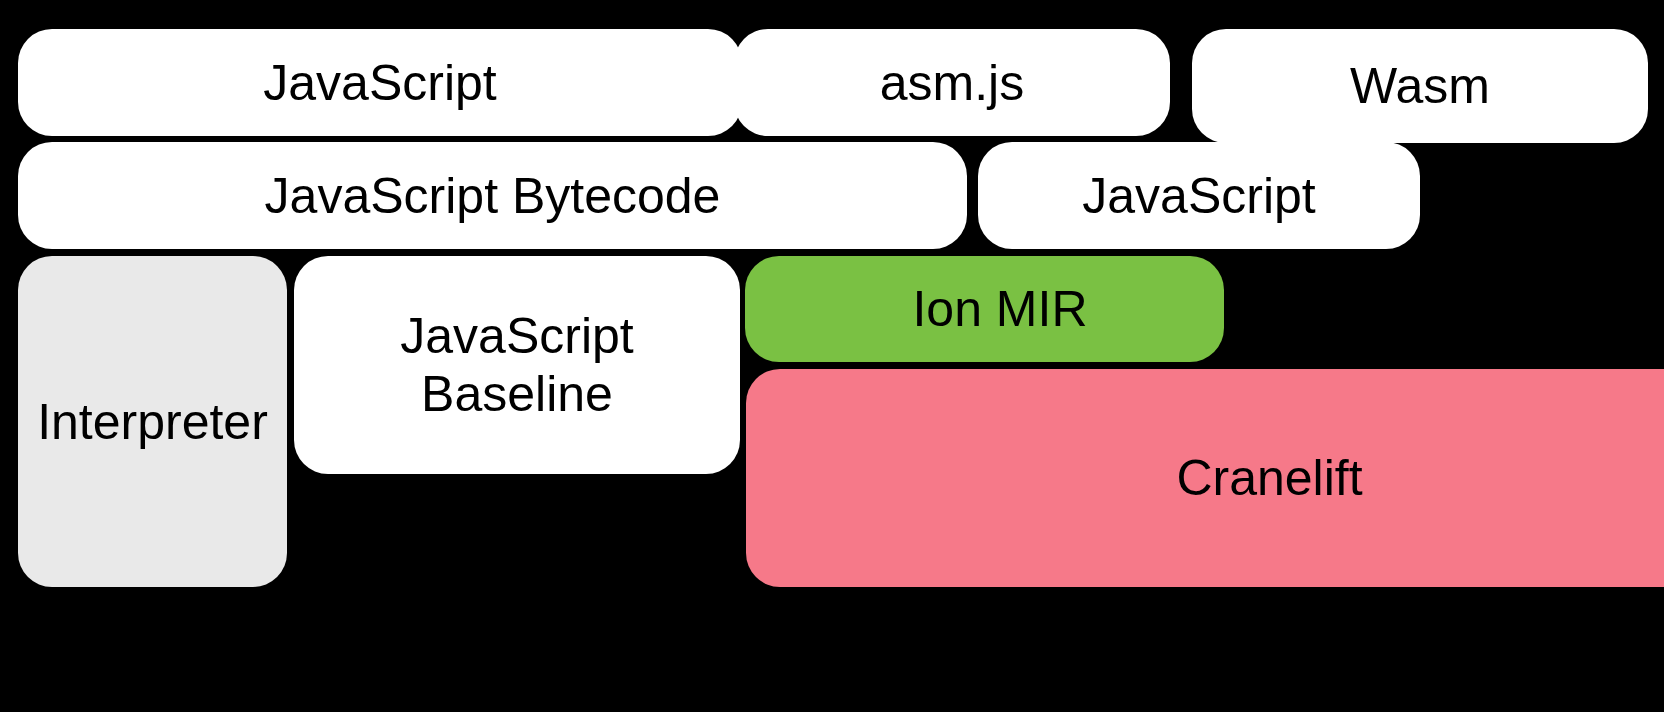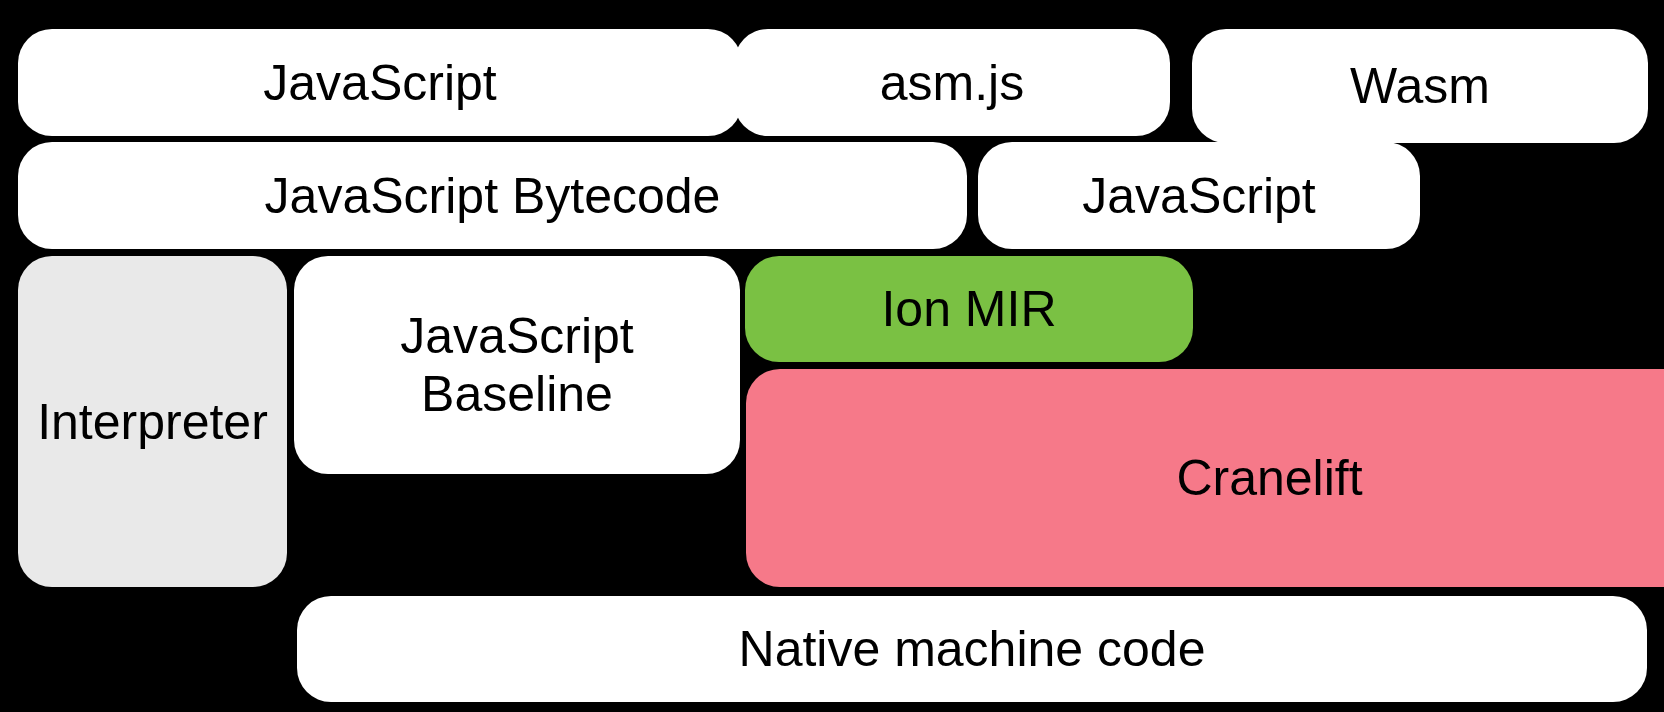--- a/index.html
+++ b/index.html
@@ -23,21 +23,21 @@
     justify-content: center;
     border-radius: 34px;
     background: var(--box-white, #fff);
     color: var(--text-color, #000);
     font-size: 50px;
     line-height: 1.16;
     text-align: center;
     white-space: pre-line;
   }
   .box--gray  { background: var(--box-gray,  #E9E9E9); }
-  .box--green { background: var(--box-green, #7AC143); }
+  .box--green { background: var(--box-green, #7AC143); padding-left: 31px; }
   .box--pink  { background: var(--box-pink,  #F67989); }
 
   
   .pos-javascript          { left: 18px;   top: 10px;  width: 724px;  height: 107px; }
   .pos-asmjs               { left: 734px;  top: 10px;  width: 436px;  height: 107px; }
   .pos-wasm                { left: 1192px; top: 10px;  width: 456px;  height: 114px; }
   .pos-javascript-bytecode { left: 18px;   top: 123px; width: 949px;  height: 107px; }
   .pos-baldrmonkey         { left: 978px;  top: 123px; width: 442px;  height: 107px; }
   .pos-interpreter         { left: 18px;   top: 237px; width: 269px;  height: 331px; }
   .pos-javascript-baseline { left: 294px;  top: 237px; width: 446px;  height: 218px; }
@@ -82,17 +82,14 @@
 
   <div class="box box--green pos-ion-mir">
     <span>Ion MIR</span>
   </div>
 
   <div class="box box--pink pos-cranelift">
     <span>Cranelift</span>
   </div>
 
 
-  <div class="box pos-native-machine-code">
-    <span>Native machine code</span>
-  </div>
 
 </div>
 
 </body></html>

